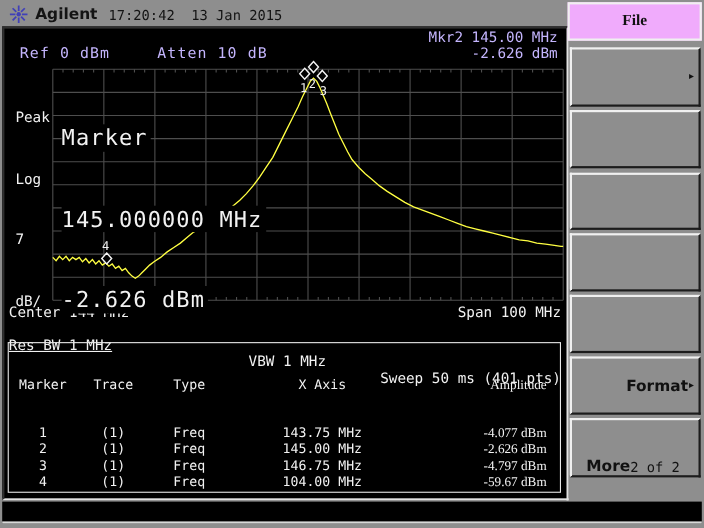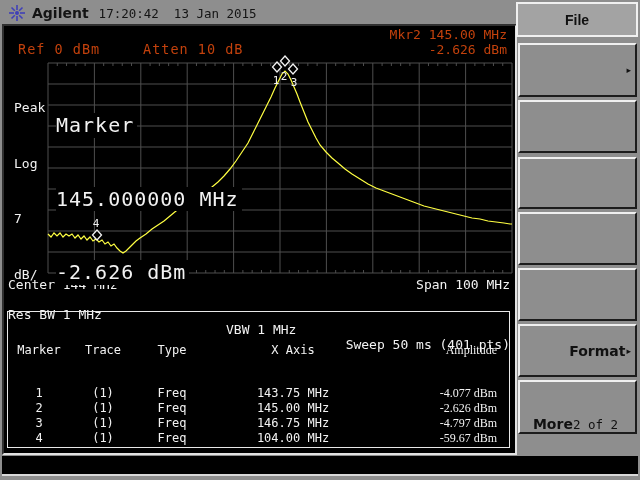--- a/index.html
+++ b/index.html
@@ -8,43 +8,43 @@
   
   .hdr{position:absolute;left:0;top:0;width:640px;height:26px;display:flex;align-items:center;}
   .brand{font-family:"DejaVu Sans",sans-serif;font-weight:bold;font-size:14px;color:#141414;margin-left:6px;}
   .dtime{font-size:12.5px;color:#141414;margin-left:10px;white-space:pre;}
   .logo{margin-left:8px;width:18px;height:18px;}
   
   .screen{position:absolute;left:2px;top:24px;width:515px;height:431px;background:#000;
           box-sizing:border-box;border-left:2px solid #303030;border-top:2px solid #303030;
           border-right:2px solid #e2e2e2;border-bottom:2px solid #e2e2e2;color:#f2f2f2;}
   .screen *{white-space:pre;}
-  .stext{position:absolute;font-size:13px;color:#c2410c;line-height:14px;}
+  .stext{position:absolute;font-size:13px;color:#c4b5fd;line-height:14px;}
   .wide{font-size:13.5px;letter-spacing:1px;}
   .mkr-r{text-align:right;}
   .leftlabels{position:absolute;left:10px;top:36px;font-size:13px;line-height:18.5px;}
   .mkrbig{position:absolute;left:52px;top:38px;font-size:20px;letter-spacing:1px;line-height:24.5px;z-index:3;}
   .mkrbig div{background:#000;width:fit-content;padding-right:3px;}
   svg.graph{position:absolute;left:0;top:0;z-index:1;}
   .annrow1{position:absolute;left:4px;right:5px;top:251px;display:flex;justify-content:space-between;font-size:13px;}
   .annrow2{position:absolute;left:4px;right:5px;top:266px;height:14px;font-size:13px;}
-  .annrow2 .rbw{position:absolute;left:0;}
+  .annrow2 .rbw{position:absolute;left:0;text-decoration:underline;}
   .annrow2 .vbw{position:absolute;left:218px;}
   .annrow2 .swp{position:absolute;right:0;}
   
   .mtable{position:absolute;left:3px;top:285px;width:503px;height:137px;box-sizing:border-box;
           border:1px solid #e8e8e8;font-size:12px;}
   .trow{display:grid;grid-template-columns:62px 66px 72px 170px 1fr;height:15px;line-height:15px;}
   .trow span{text-align:center;}
   .trow span:last-child{text-align:right;padding-right:12px;font-family:Liberation Serif, serif;}
   .thead{margin-top:3px;}
   
   .sk-title{position:absolute;left:516px;top:2px;width:122px;height:35px;box-sizing:border-box;
-            background:#a3a3a3;border:2px solid #f0f0f0;display:flex;align-items:center;justify-content:center;
-            font-family:Liberation Sans, sans-serif;font-weight:bold;font-size:14px;color:#111;}
+            background:#f0abfc;border:2px solid #f0f0f0;display:flex;align-items:center;justify-content:center;
+            font-family:Liberation Serif, serif;font-weight:bold;font-size:14px;color:#111;}
   .skey{position:absolute;left:518px;width:119px;box-sizing:border-box;background:#8e8e8e;
         border-top:2px solid #f0f0f0;border-left:2px solid #f0f0f0;
         border-bottom:2px solid #1c1c1c;border-right:2px solid #1c1c1c;
         display:flex;align-items:center;justify-content:flex-end;padding-right:4px;
         font-family:"DejaVu Sans",sans-serif;font-weight:bold;font-size:14px;color:#111;cursor:pointer;}
   .skey .arrow{font-size:9px;margin-left:1px;}
   .skey.twoline{flex-direction:row;justify-content:center;align-items:flex-end;}
   .skey .sub{font-family:"DejaVu Sans Mono",monospace;font-weight:normal;font-size:12.5px;}
   
   .bstrip{position:absolute;left:2px;top:456px;width:636px;height:20px;box-sizing:border-box;

